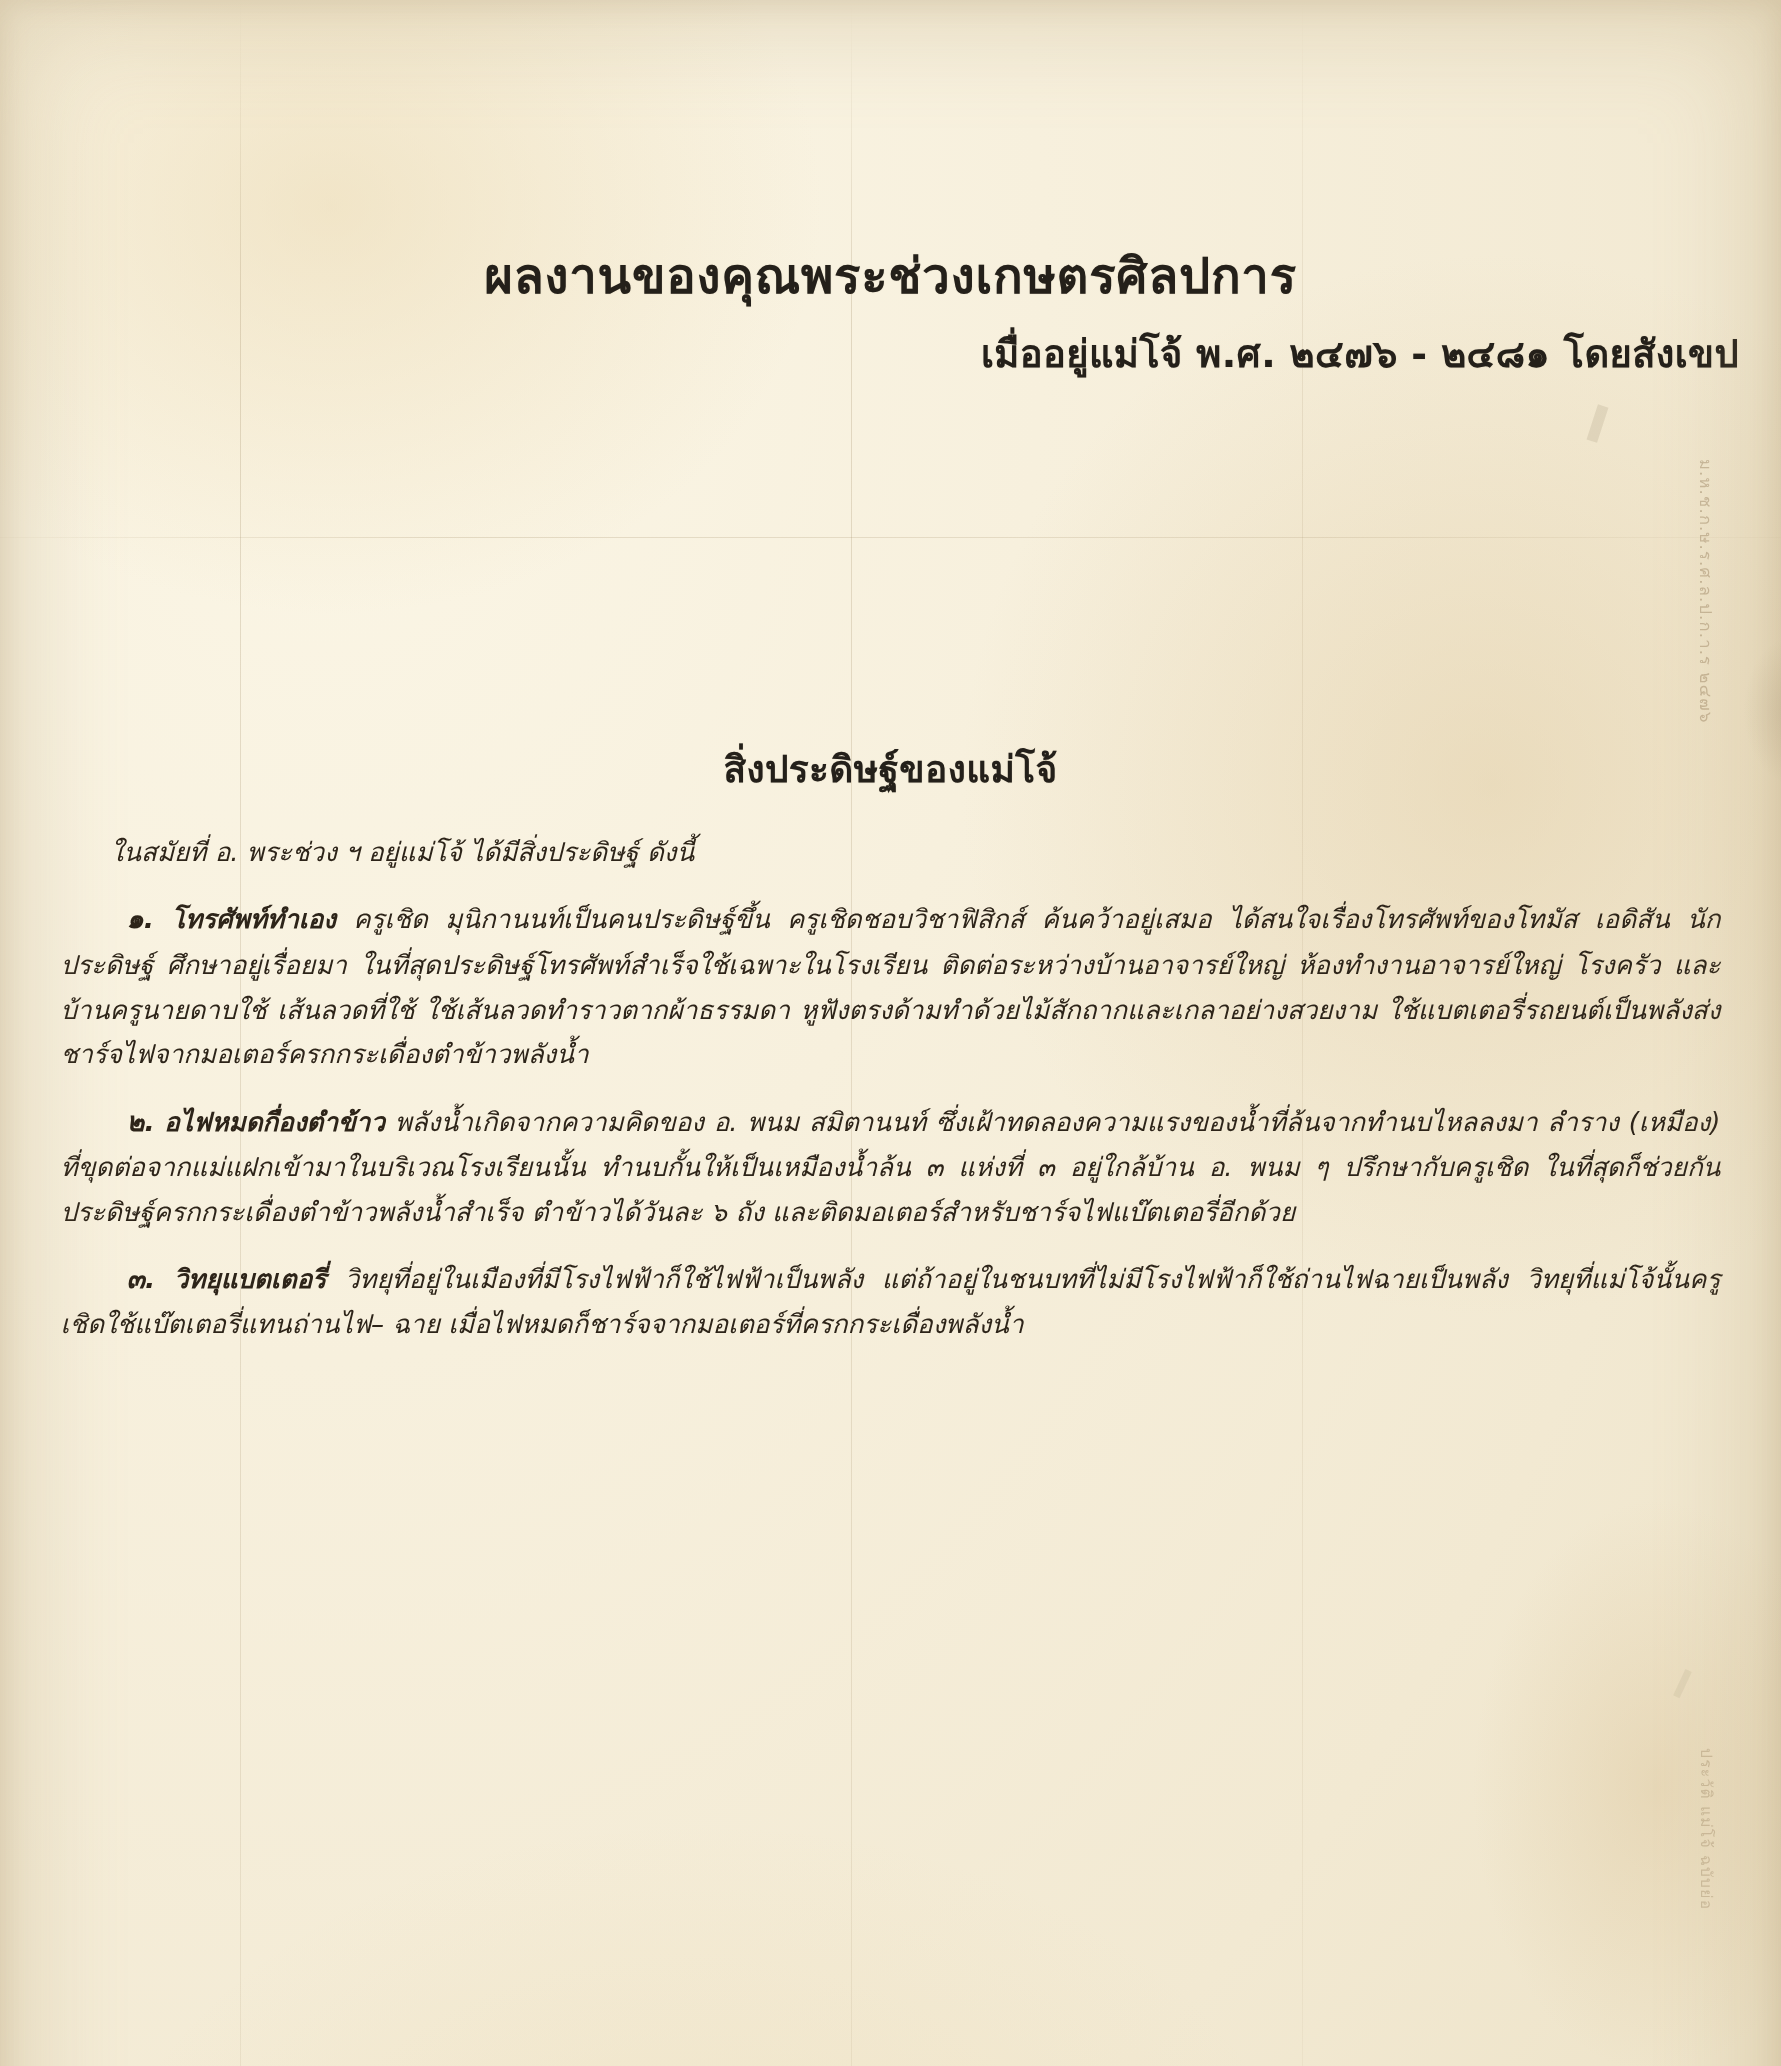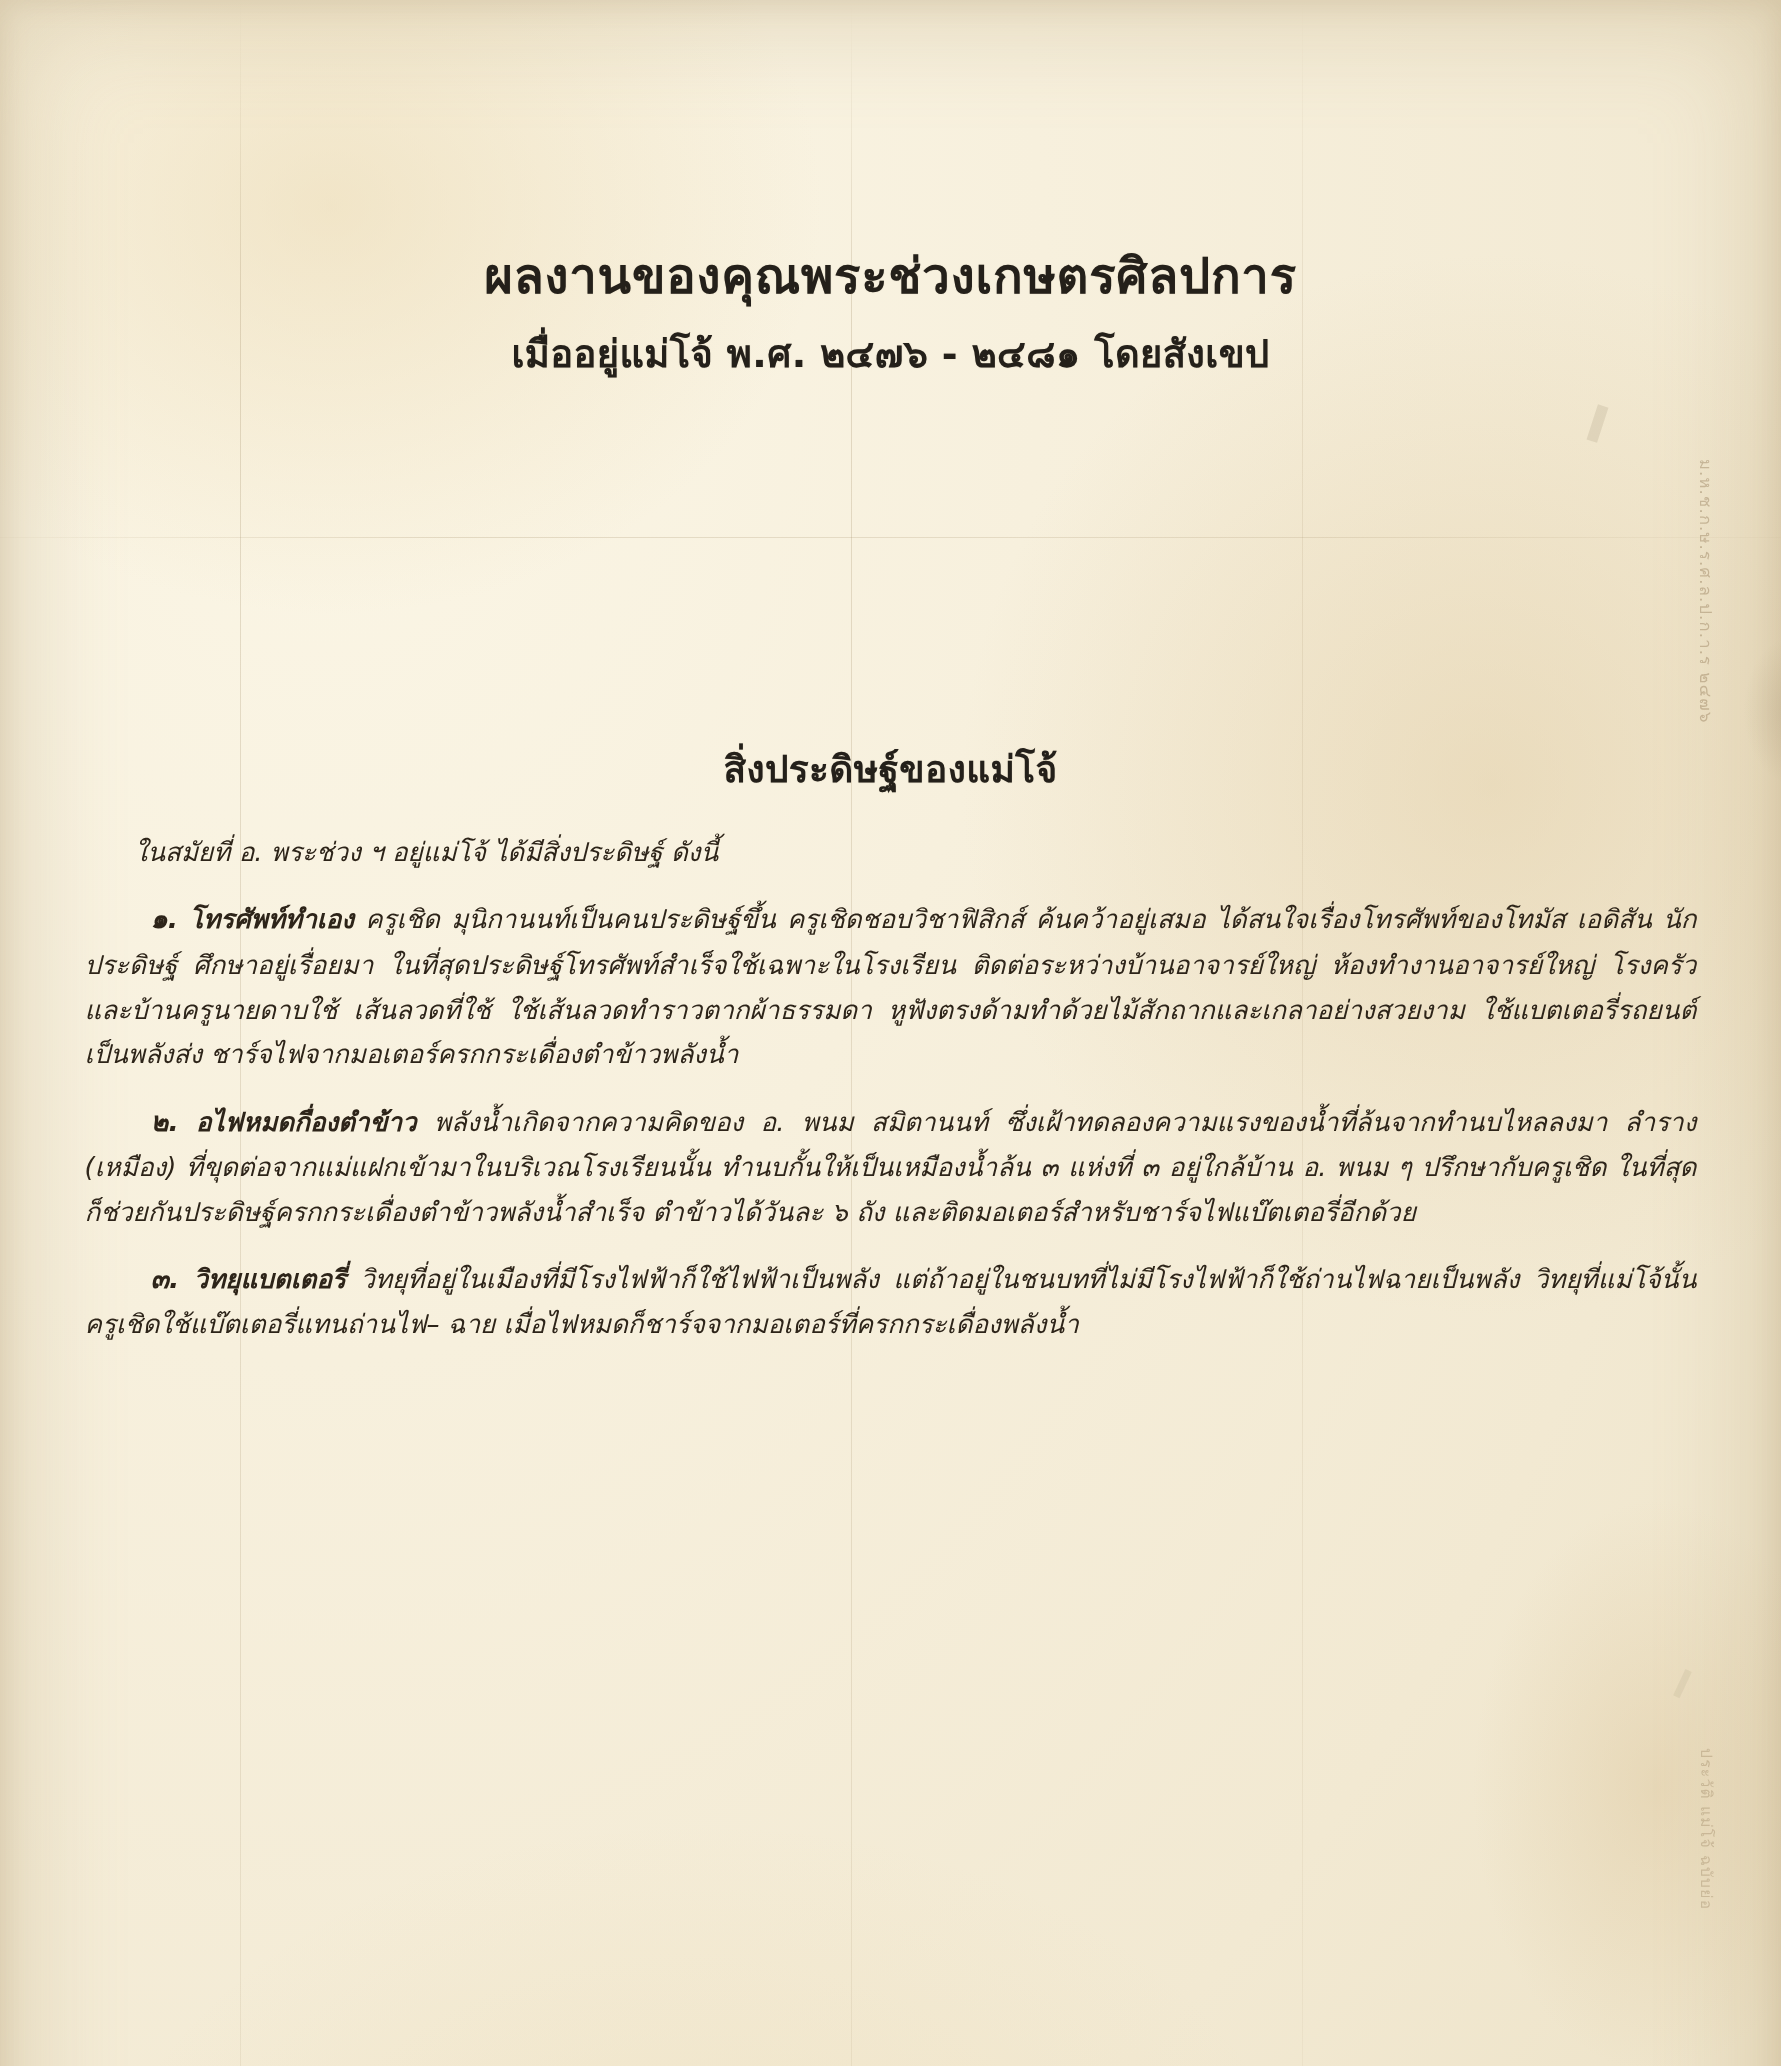--- a/index.html
+++ b/index.html
@@ -70,41 +70,42 @@
   .nick {
     position: absolute; pointer-events: none;
     background: rgba(120,100,70,0.25);
   }
   .nick-1 { right: 178px; top: 405px; width: 10.7px; height: 37px; transform: rotate(18deg); opacity: .55; }
   .nick-3 { right: 95px; top: 1669px; width: 6.6px; height: 29px; transform: rotate(25deg); opacity: .35; }
 
   .content {
     position: absolute;
     left: 0; right: 0; top: 0;
-    padding: 0 66px;
+    padding: 0 42px;
   }
 
   h1.title-main, h2.title-sub, h3.section-title {
     margin: 0;
     font-weight: 700;
     text-align: center;
     color: #24201a;
   }
   h1.title-main {
     font-size: 49px;
     letter-spacing: 0.8px;
     margin-top: 248px;
     line-height: 1.18;
     text-shadow: 0 0 0.8px rgba(60,45,25,0.35);
   }
   h2.title-sub {
     font-size: 38px;
     margin-top: 17.4px;
     letter-spacing: 0.4px;
     text-shadow: 0 0 0.8px rgba(60,45,25,0.3);
+    text-align: right;
   }
   h3.section-title {
     font-size: 37px;
     margin-top: 355px;
     letter-spacing: 0.4px;
     text-shadow: 0 0 0.8px rgba(60,45,25,0.3);
   }
 
   .body-text {
     margin-top: 32px;

